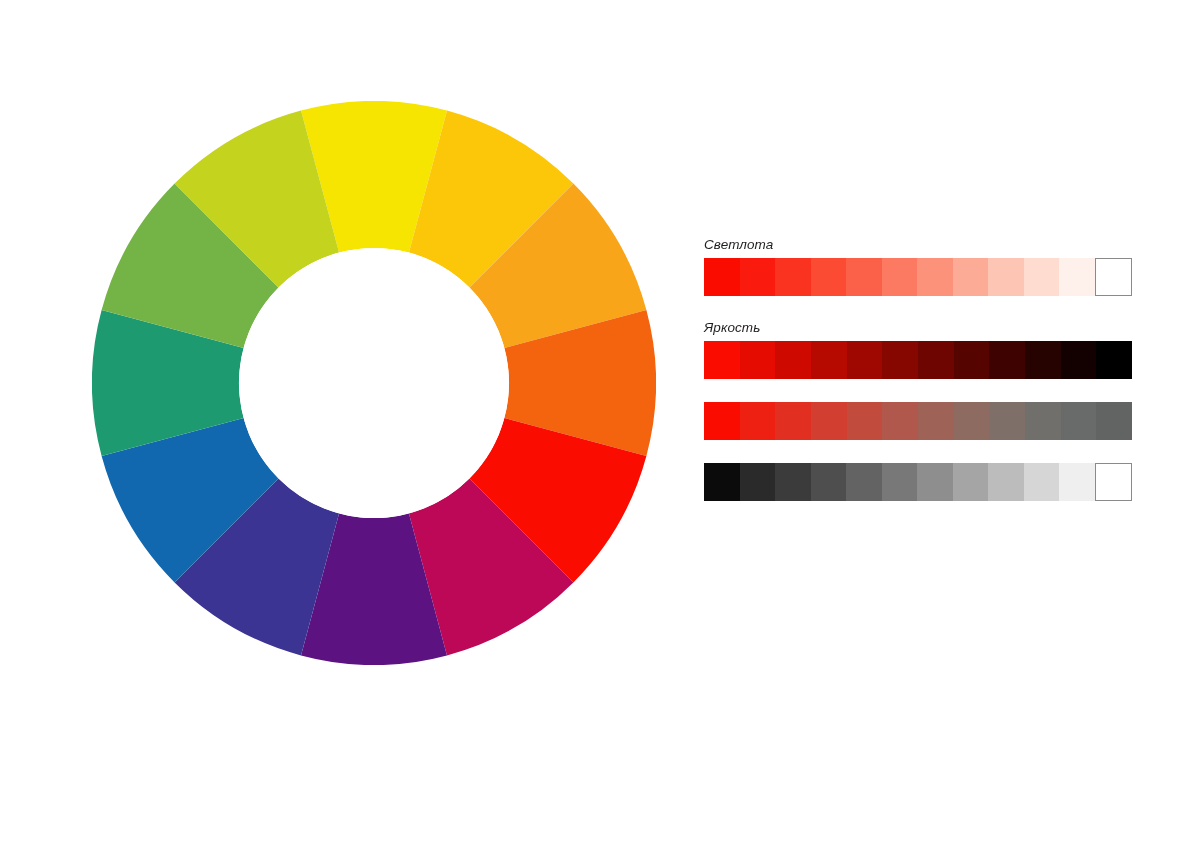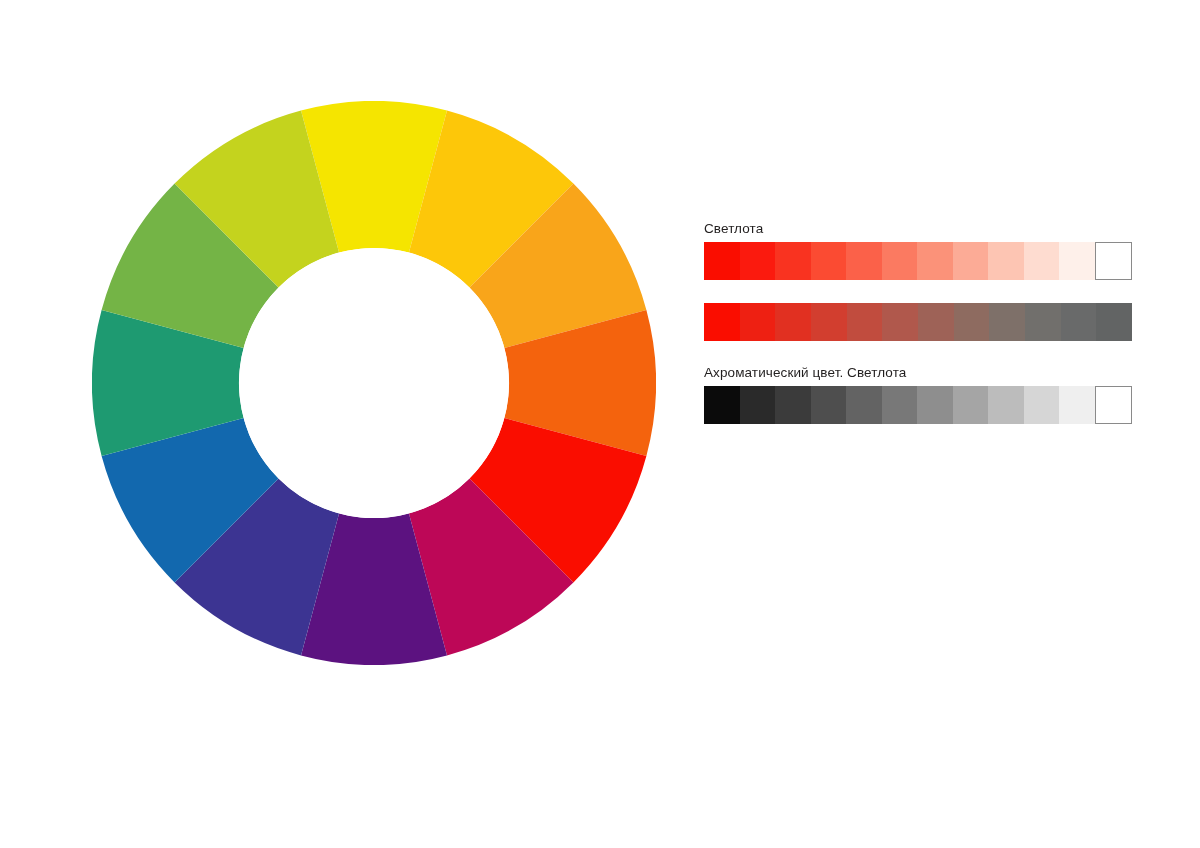--- a/index.html
+++ b/index.html
@@ -27,22 +27,23 @@
   #color-wheel svg {
     display: block;
     width: 564px;
     height: 564px;
   }
 
   
   #scales-panel {
     position: absolute;
     left: 704px;
-    top: 220px;
+    top: 236px;
     width: 430px;
+    font-style: italic;
   }
   .scale-row {
     margin-bottom: 23px;
   }
   .scale-row:last-child {
     margin-bottom: 0;
   }
   .scale-label {
     font-size: 13.5px;
     line-height: 17px;
@@ -99,37 +100,53 @@
         <div class="swatch" title="#FB7A61" style="background: rgb(251, 122, 97);"></div>
         <div class="swatch" title="#FB9279" style="background: rgb(251, 146, 121);"></div>
         <div class="swatch" title="#FCAB96" style="background: rgb(252, 171, 150);"></div>
         <div class="swatch" title="#FDC5B3" style="background: rgb(253, 197, 179);"></div>
         <div class="swatch" title="#FEDCD0" style="background: rgb(254, 220, 208);"></div>
         <div class="swatch" title="#FEF0EA" style="background: rgb(254, 240, 234);"></div>
         <div class="swatch boxed" title="#FFFFFF" style="background: rgb(255, 255, 255);"></div>
       </div>
     </div>
     <div class="scale-row">
+      <div class="scale-label">Яркость</div>
+      <div class="swatch-strip">
+        <div class="swatch" title="#FA0D00" style="background: rgb(250, 13, 0);"></div>
+        <div class="swatch" title="#E60B00" style="background: rgb(230, 11, 0);"></div>
+        <div class="swatch" title="#CE0A00" style="background: rgb(206, 10, 0);"></div>
+        <div class="swatch" title="#B60900" style="background: rgb(182, 9, 0);"></div>
+        <div class="swatch" title="#9E0800" style="background: rgb(158, 8, 0);"></div>
+        <div class="swatch" title="#860700" style="background: rgb(134, 7, 0);"></div>
+        <div class="swatch" title="#6E0500" style="background: rgb(110, 5, 0);"></div>
+        <div class="swatch" title="#560400" style="background: rgb(86, 4, 0);"></div>
+        <div class="swatch" title="#3E0300" style="background: rgb(62, 3, 0);"></div>
+        <div class="swatch" title="#260200" style="background: rgb(38, 2, 0);"></div>
+        <div class="swatch" title="#120100" style="background: rgb(18, 1, 0);"></div>
+        <div class="swatch" title="#000000" style="background: rgb(0, 0, 0);"></div>
+      </div>
+    </div>
+    <div class="scale-row">
       <div class="swatch-strip">
         <div class="swatch" title="#FA0D00" style="background: rgb(250, 13, 0);"></div>
         <div class="swatch" title="#EE2012" style="background: rgb(238, 32, 18);"></div>
         <div class="swatch" title="#E13021" style="background: rgb(225, 48, 33);"></div>
         <div class="swatch" title="#D23E2F" style="background: rgb(210, 62, 47);"></div>
         <div class="swatch" title="#C14C3E" style="background: rgb(193, 76, 62);"></div>
         <div class="swatch" title="#B0584C" style="background: rgb(176, 88, 76);"></div>
         <div class="swatch" title="#9E6257" style="background: rgb(158, 98, 87);"></div>
         <div class="swatch" title="#8E6B60" style="background: rgb(142, 107, 96);"></div>
         <div class="swatch" title="#7E7069" style="background: rgb(126, 112, 105);"></div>
         <div class="swatch" title="#716F6C" style="background: rgb(113, 111, 108);"></div>
         <div class="swatch" title="#696A6A" style="background: rgb(105, 106, 106);"></div>
         <div class="swatch" title="#626464" style="background: rgb(98, 100, 100);"></div>
       </div>
     </div>
     <div class="scale-row">
-      <div class="scale-label">Ахроматический цвет. Светлота</div>
       <div class="swatch-strip">
         <div class="swatch" title="#0B0B0B" style="background: rgb(11, 11, 11);"></div>
         <div class="swatch" title="#2A2A2A" style="background: rgb(42, 42, 42);"></div>
         <div class="swatch" title="#3B3B3B" style="background: rgb(59, 59, 59);"></div>
         <div class="swatch" title="#4E4E4E" style="background: rgb(78, 78, 78);"></div>
         <div class="swatch" title="#636363" style="background: rgb(99, 99, 99);"></div>
         <div class="swatch" title="#787878" style="background: rgb(120, 120, 120);"></div>
         <div class="swatch" title="#8E8E8E" style="background: rgb(142, 142, 142);"></div>
         <div class="swatch" title="#A5A5A5" style="background: rgb(165, 165, 165);"></div>
         <div class="swatch" title="#BCBCBC" style="background: rgb(188, 188, 188);"></div>

